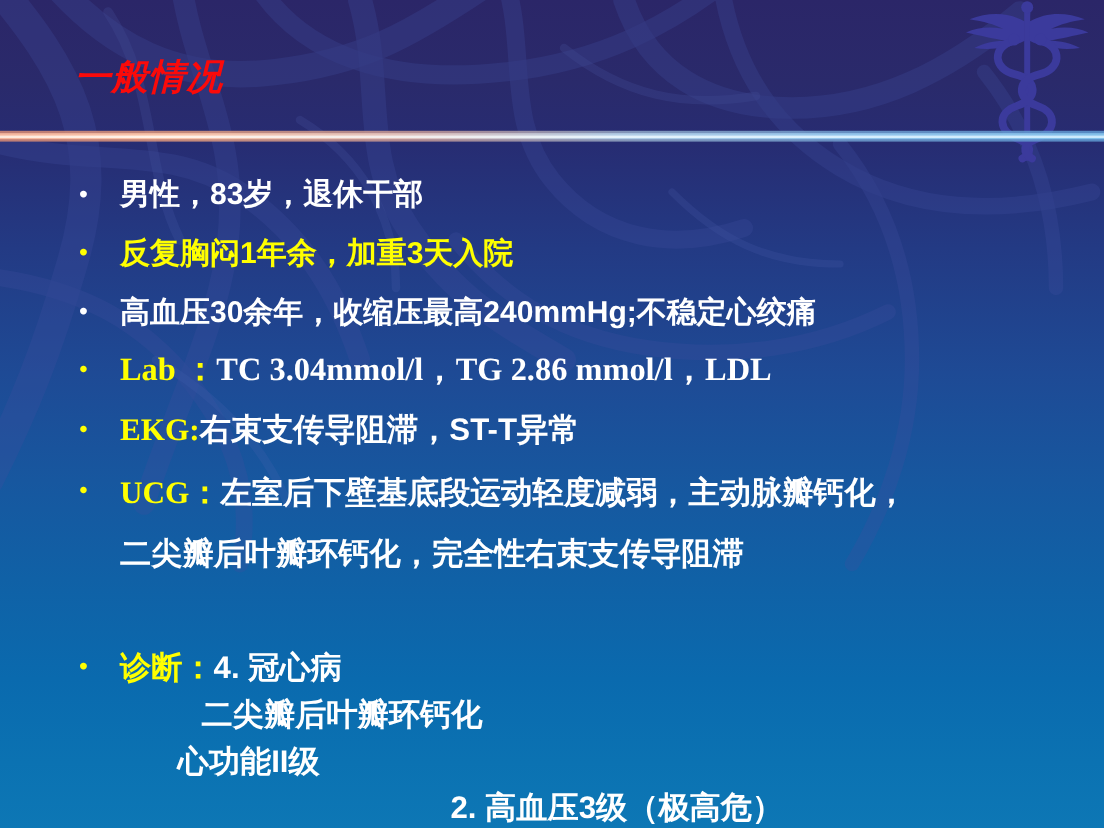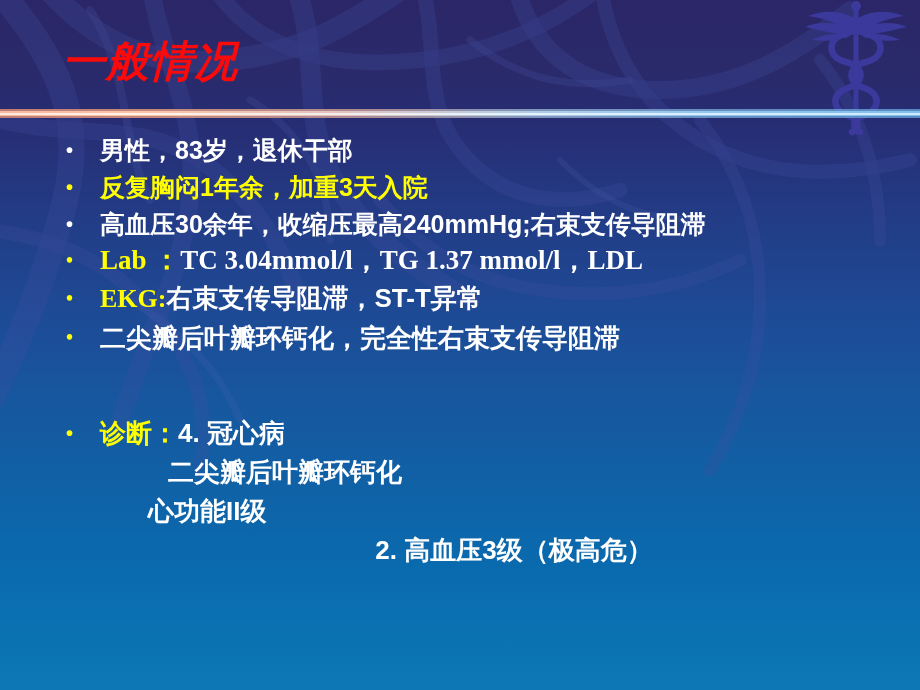--- a/index.html
+++ b/index.html
@@ -42,25 +42,25 @@
     position: absolute;
     right: 10px; top: 0px;
     width: 108px; height: 140px;
     pointer-events: none;
   }
   .caduceus svg { display:block; width:100%; height:100%; }
 
   
   .title {
     position: absolute;
-    left: 62px; top: 40px;
+    left: 62px; top: 50px;
     font-family: "Liberation Sans", sans-serif;
     font-style: italic;
     font-weight: bold;
-    font-size: 43px;
+    font-size: 30px;
     line-height: 1;
     color: #fa0a0a;
     letter-spacing: 1px;
     white-space: nowrap;
   }
 
   
   .divider {
     position: absolute;
     left: 0; top: 109px;
@@ -100,21 +100,21 @@
     padding-left: 42px;
     margin: 0;
   }
   .bullet-mark {
     position: absolute;
     left: 8px;
     top: 0;
     font-size: 20px;
     line-height: inherit;
   }
-  .ln { display: block; white-space: nowrap; }
+  .ln { display: block; white-space: nowrap; margin-top: 12px; }
 
   
   .t-white { color: #ffffff; }
   .t-yellow { color: #ffff00; }
   .b-white { color: #ffffff; }
   .b-yellow { color: #ffff00; }
 
   .sans  { font-family: "Liberation Sans", sans-serif; font-weight: bold; }
   .serif { font-family: "Liberation Serif", serif; font-weight: bold; }
 
@@ -202,35 +202,36 @@
       <span class="ln t-white">男性，83岁，退休干部</span>
     </div>
 
     <div class="bullet-row r2 sans">
       <span class="bullet-mark b-yellow">•</span>
       <span class="ln t-yellow">反复胸闷1年余，加重3天入院</span>
     </div>
 
     <div class="bullet-row r3 sans">
       <span class="bullet-mark b-white">•</span>
-      <span class="ln t-white">高血压30余年，收缩压最高240mmHg;右束支传导阻滞</span>
+      <span class="ln t-white">高血压30余年，收缩压最高240mmHg;不稳定心绞痛</span>
     </div>
 
     <div class="bullet-row r4 serif">
       <span class="bullet-mark b-yellow">•</span>
-      <span class="ln"><span class="t-yellow">Lab ：</span><span class="t-white">TC  3.04mmol/l，TG 1.37 mmol/l，LDL</span></span>
+      <span class="ln"><span class="t-yellow">Lab ：</span><span class="t-white">TC  3.04mmol/l，TG 2.86 mmol/l，LDL</span></span>
     </div>
 
     <div class="bullet-row r5 serif">
       <span class="bullet-mark b-yellow">•</span>
       <span class="ln"><span class="t-yellow">EKG:</span><span class="t-white sub-sans" style="display:inline;text-align:center;">右束支传导阻滞，ST-T异常</span></span>
     </div>
 
     <div class="bullet-row r6 serif">
       <span class="bullet-mark b-yellow">•</span>
+      <span class="ln"><span class="t-yellow">UCG：</span><span class="t-white sub-sans" style="display:inline;">左室后下壁基底段运动轻度减弱，主动脉瓣钙化，</span></span>
       <span class="ln t-white sub-sans">二尖瓣后叶瓣环钙化，完全性右束支传导阻滞</span>
     </div>
 
     <div class="bullet-row r7 sans gap-before">
       <span class="bullet-mark b-yellow">•</span>
       <span class="ln"><span class="t-yellow">诊断：</span><span class="t-white">4. 冠心病</span></span>
     </div>
 
     <div class="sub-sans indent-2">二尖瓣后叶瓣环钙化</div>
     <div class="sub-sans indent-3">心功能II级</div>

